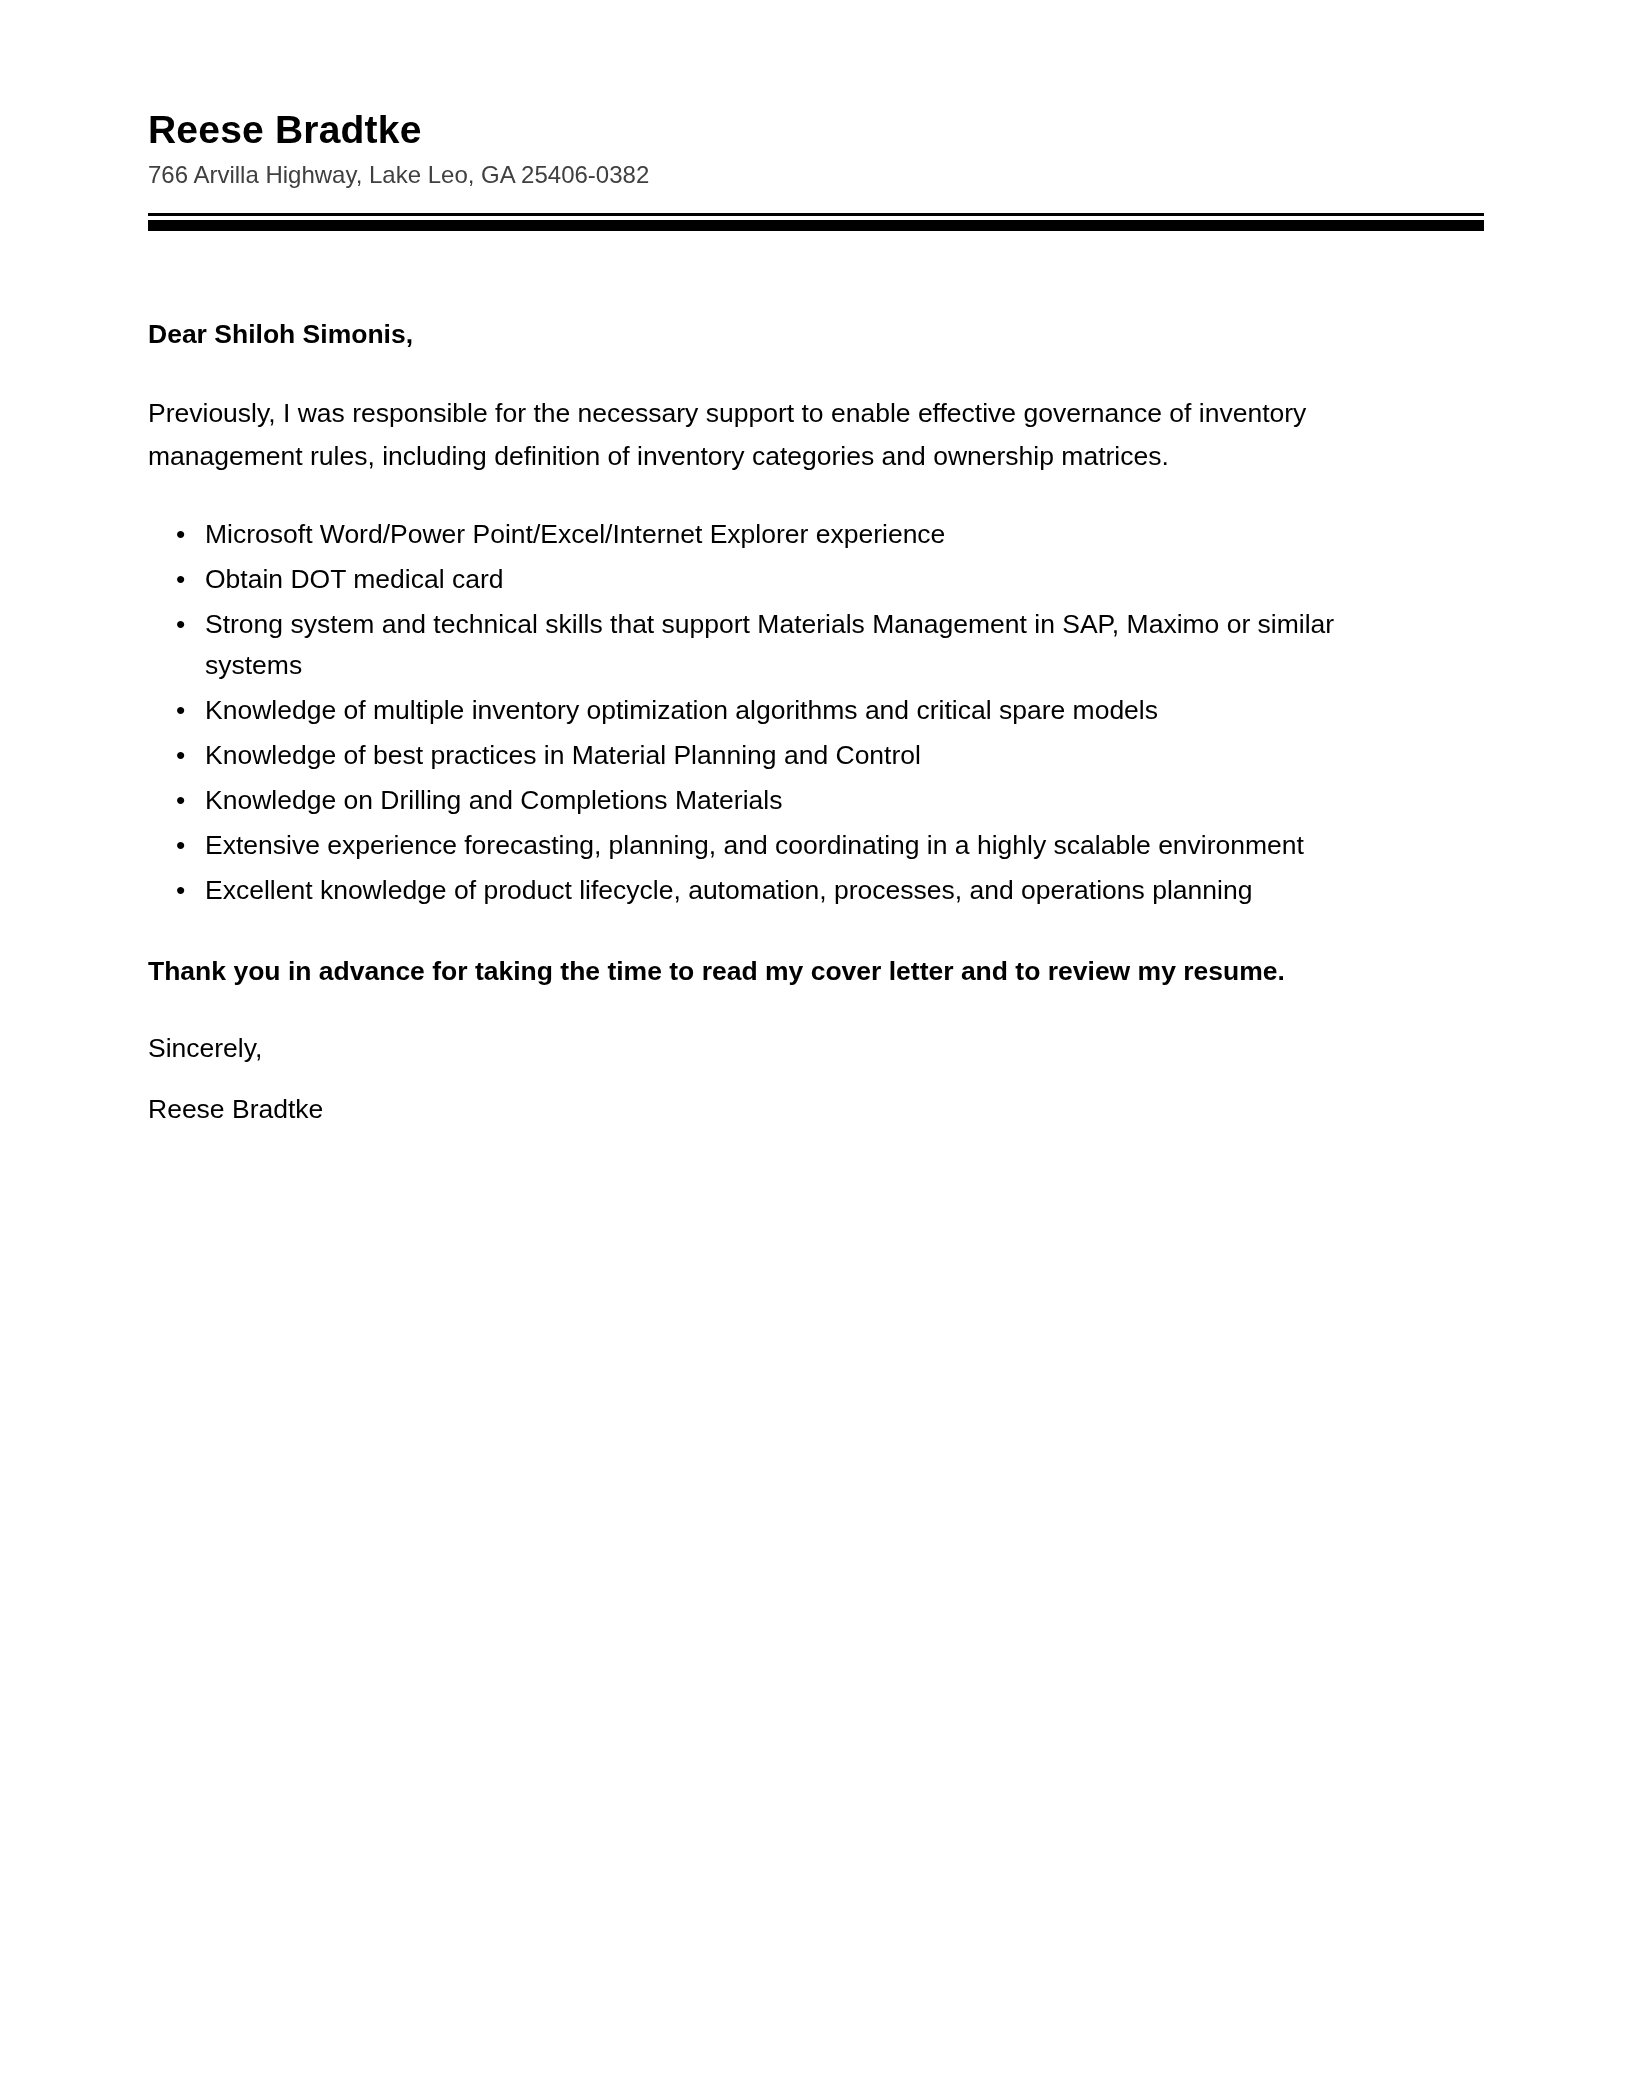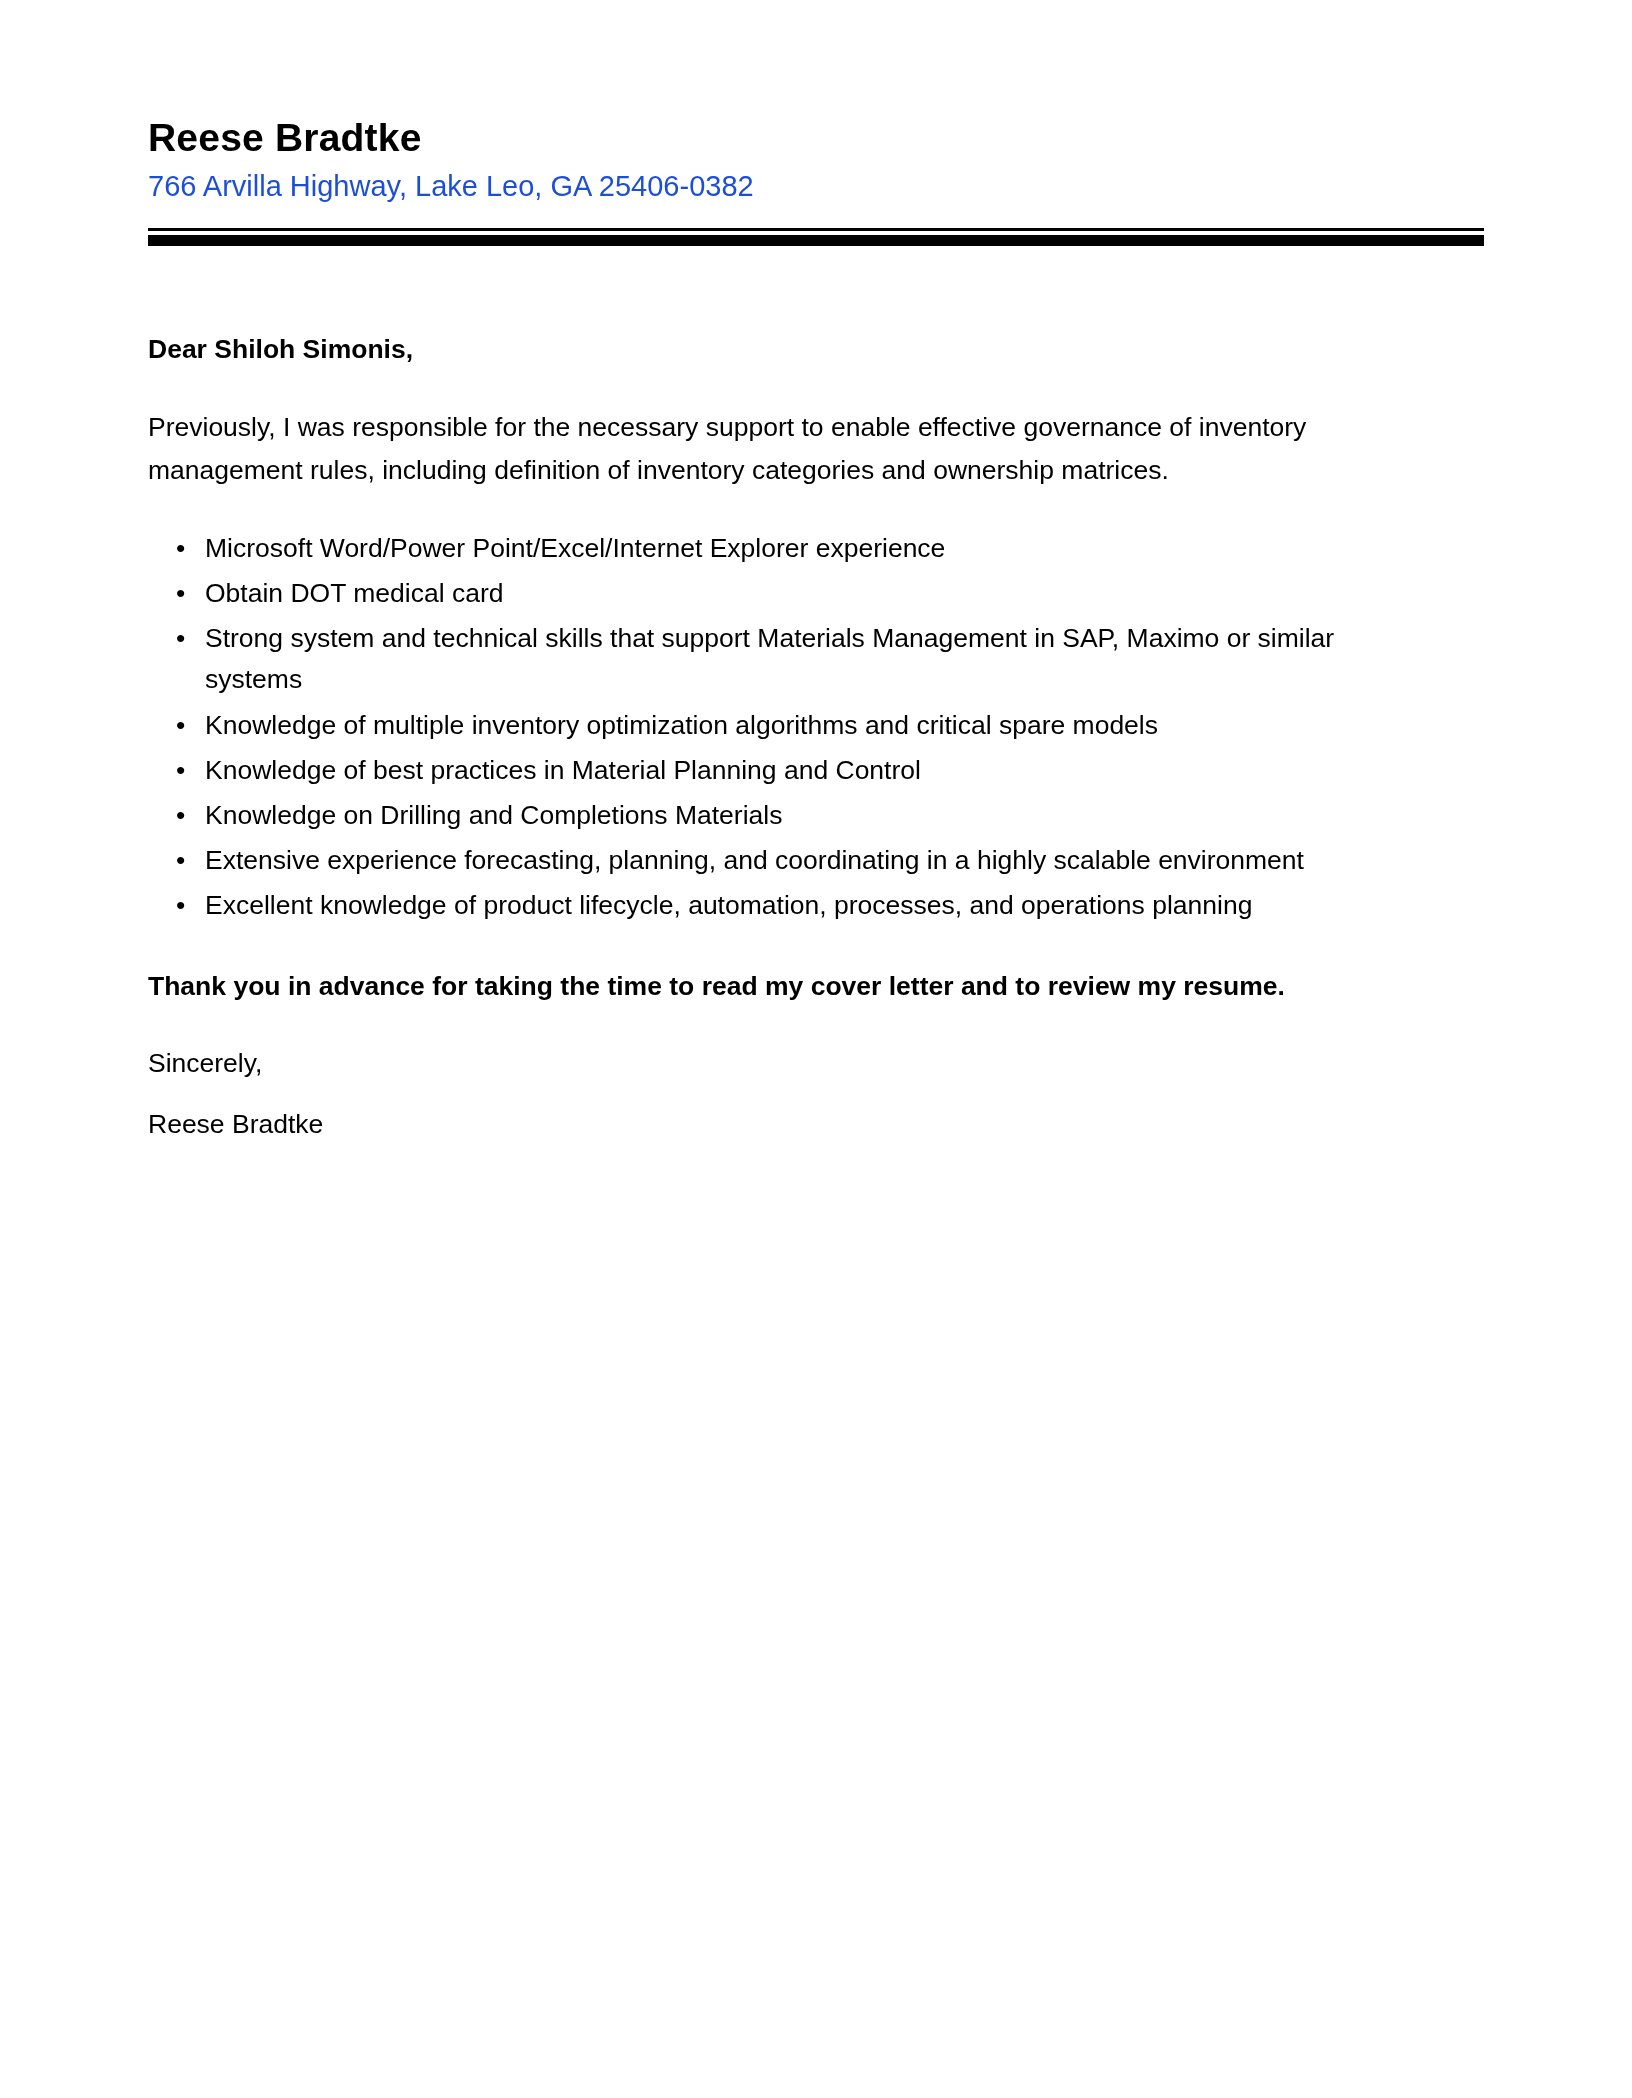--- a/index.html
+++ b/index.html
@@ -21,44 +21,44 @@
     height: 2098px;
     background: #ffffff;
     box-sizing: border-box;
     padding: 0;
     overflow: hidden;
   }
 
   .content {
     position: absolute;
     left: 148px;
-    top: 16px;
+    top: 8px;
     width: 1336px;
   }
 
   
   .letterhead {
     padding-top: 100px;
   }
 
   .sender-name {
     font-size: 39px;
     font-weight: bold;
     letter-spacing: 0.2px;
     line-height: 1.15;
     margin: 0 0 6px 0;
     color: #000000;
   }
 
   .sender-address {
-    font-size: 29px;
+    font-size: 24px;
     font-weight: normal;
     line-height: 1.35;
     margin: 0;
-    color: #1d4ed8;
+    color: #404040;
   }
 
   
   .header-rule {
     margin-top: 22px;
     width: 1336px;
   }
   .header-rule .thin {
     height: 3px;
     background: #000000;

